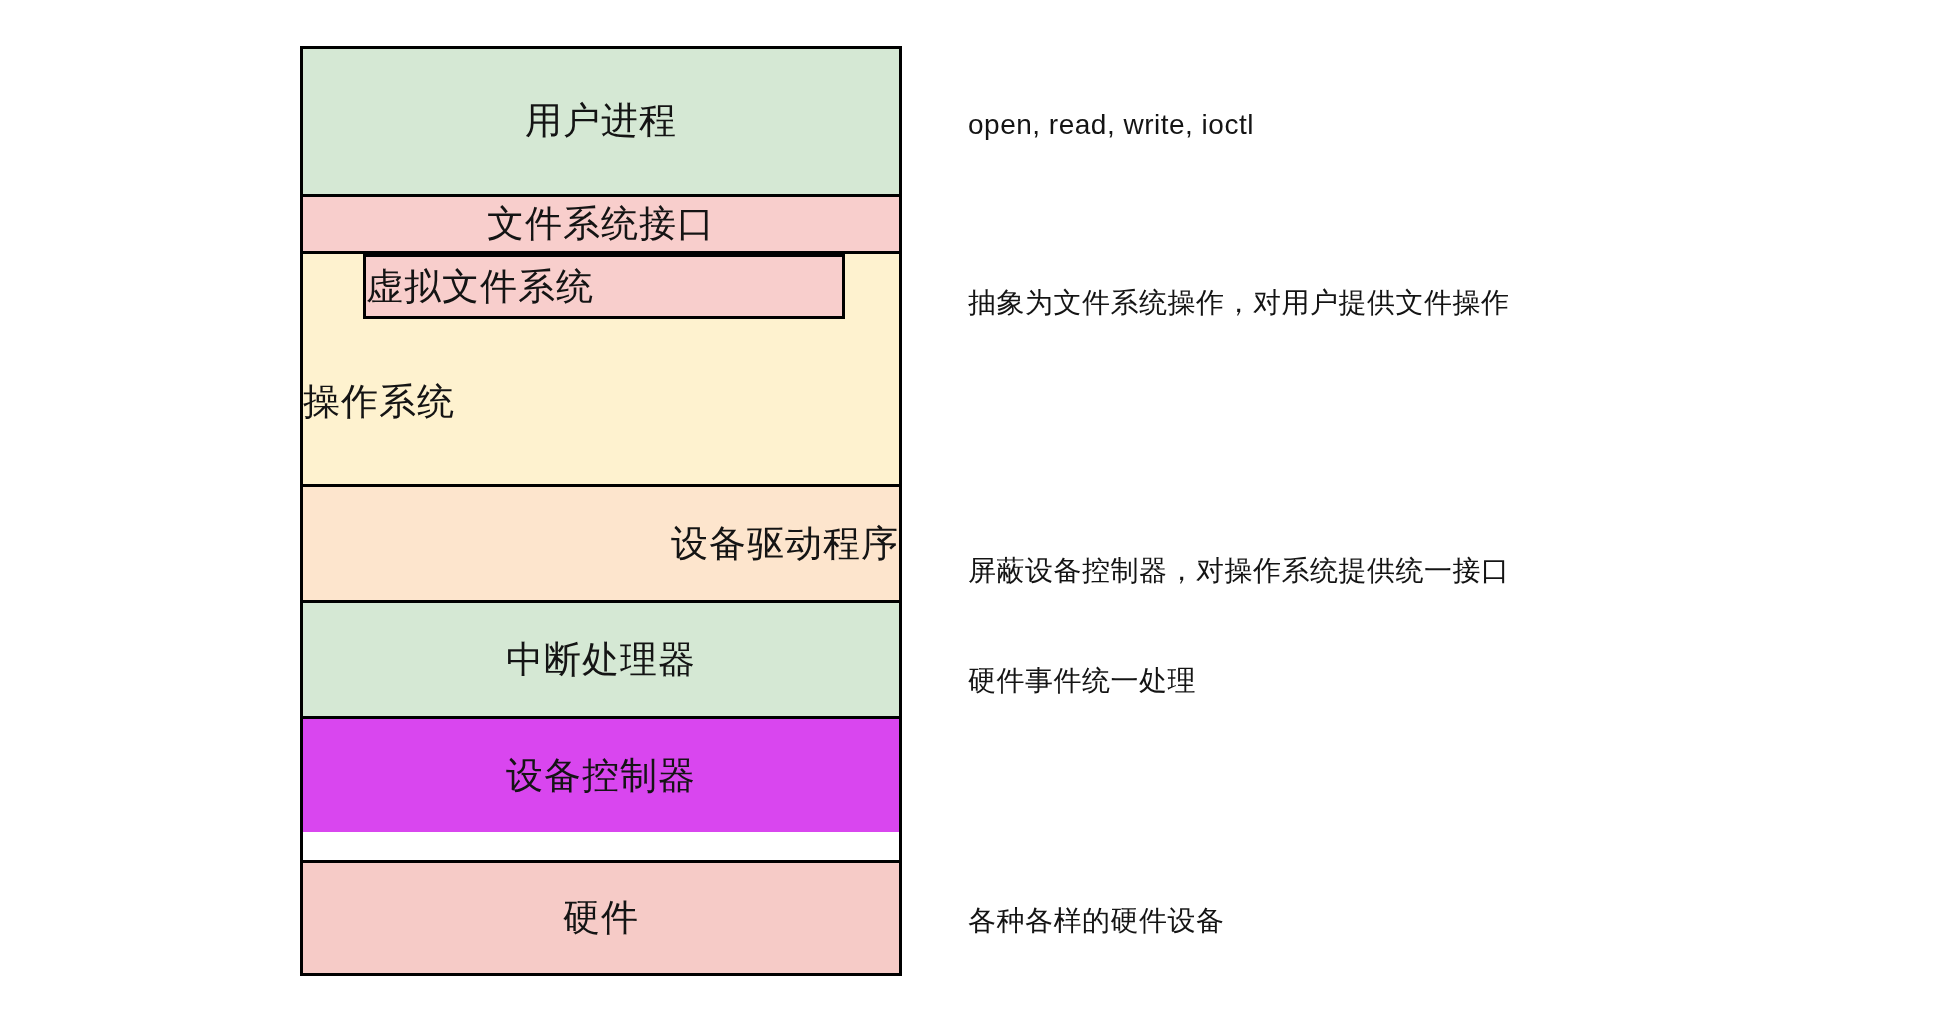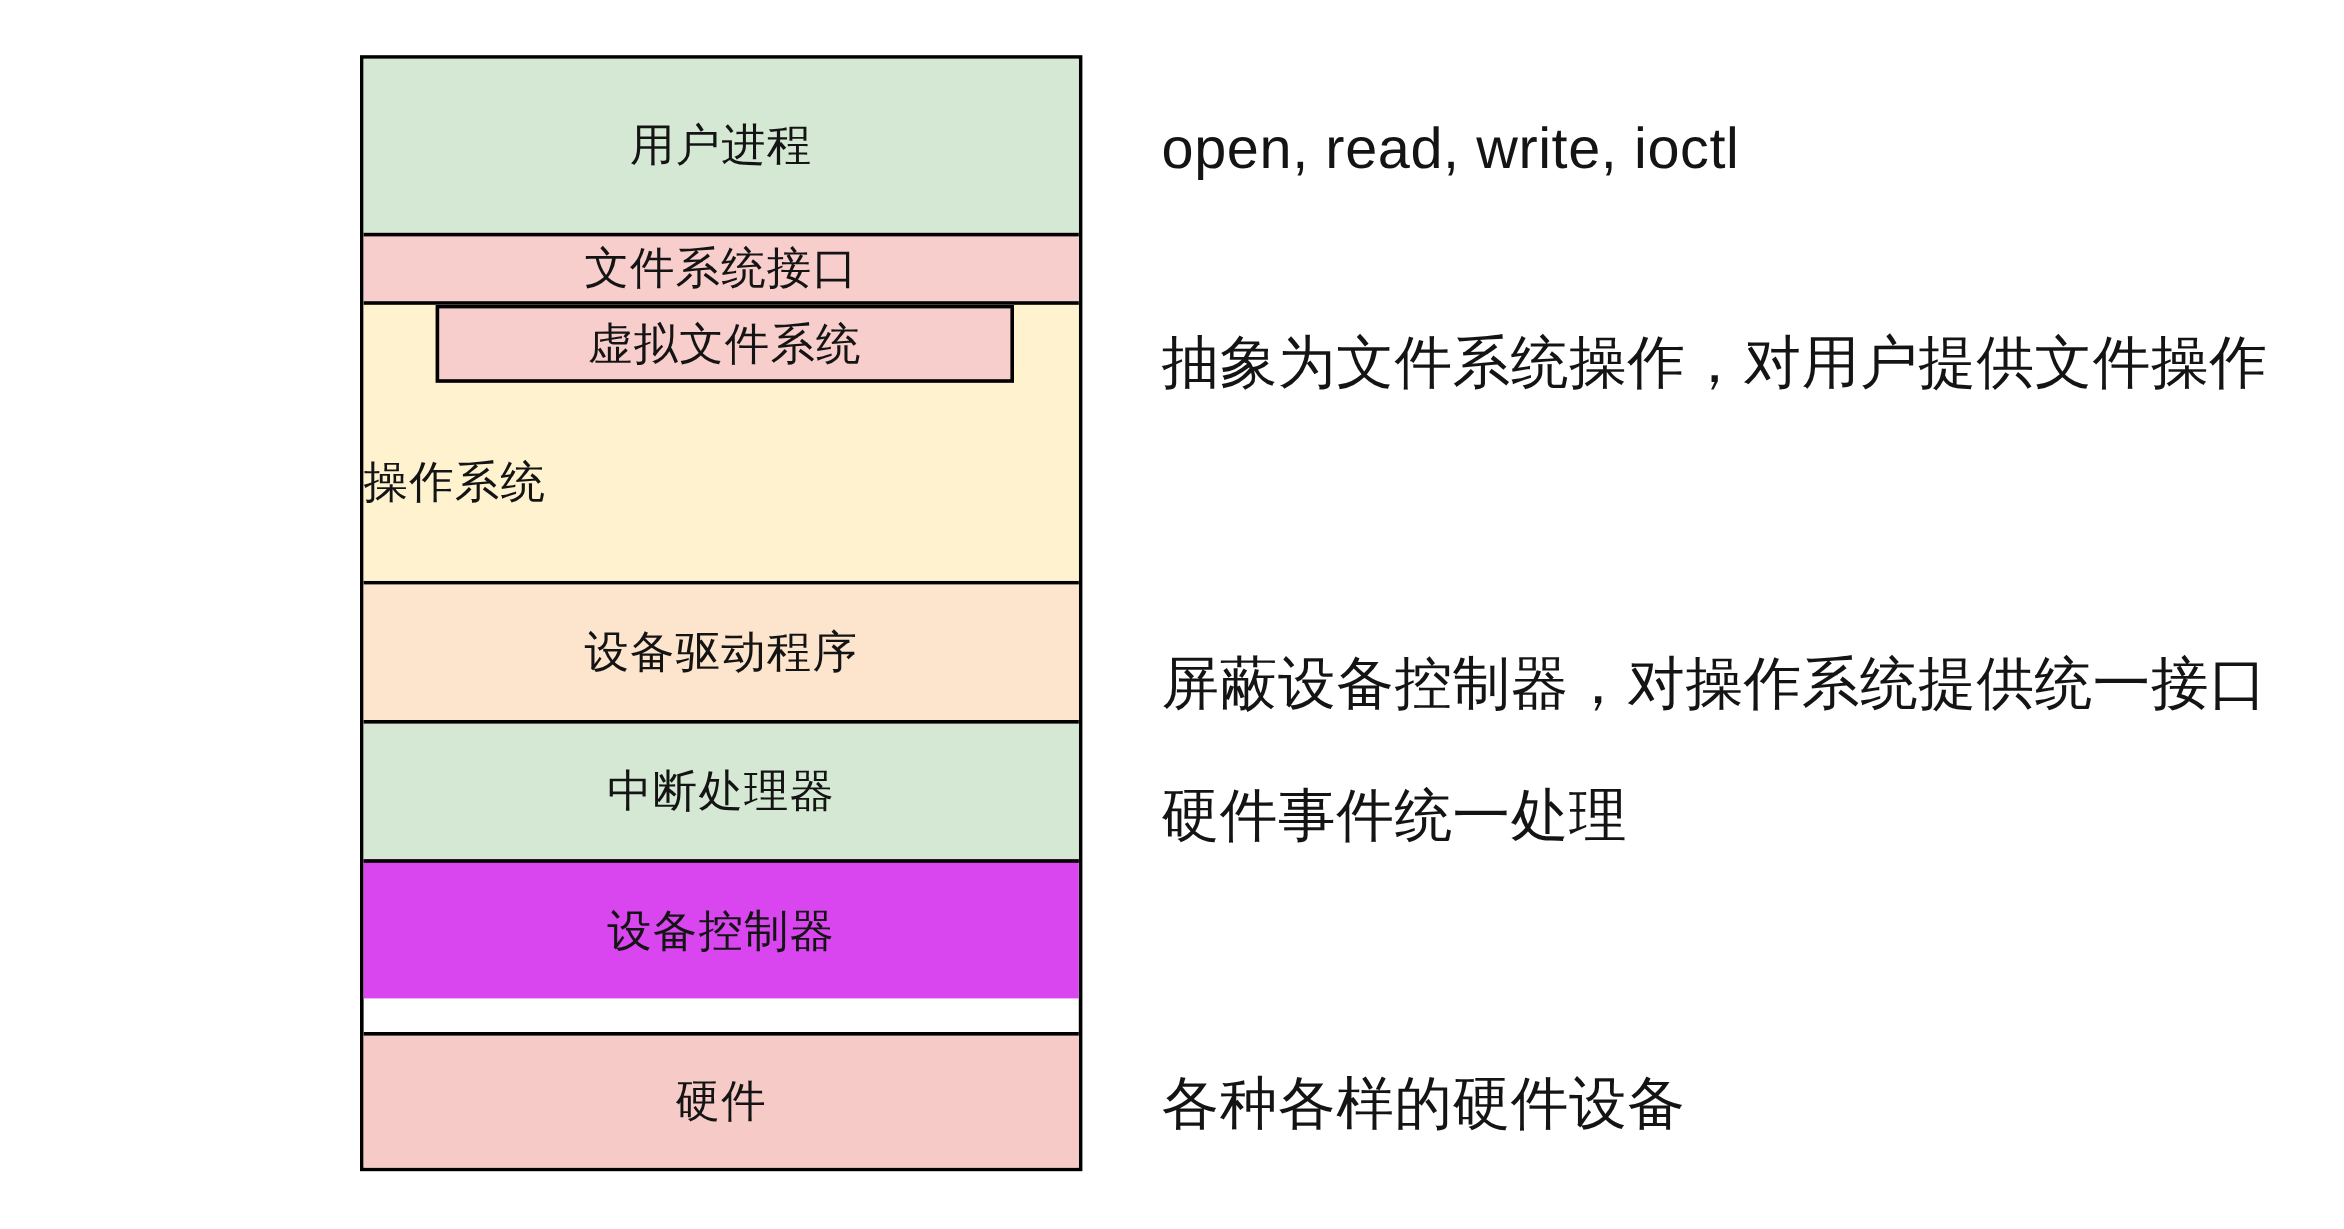--- a/index.html
+++ b/index.html
@@ -32,21 +32,21 @@
     display: flex;
     align-items: center;
     justify-content: center;
     font-size: 37px;
     letter-spacing: 1px;
   }
   .row + .row { border-top: 3px solid #000000; }
   .r1 { height: 150px; }
   .r2 { height: 59px; }
   .r3 { height: 242px; position: relative; }
-  .r4 { height: 120px; }
+  .r4 { height: 120px; justify-content: flex-end; }
   .r5 { height: 120px; }
   .r6 { height: 120px; }
   .r7 { height: 117px; margin-top: 28px; }
   .os-label-area {
     position: absolute;
     left: 0; right: 0;
     top: 65px; bottom: 0;
     display: flex;
     align-items: center;
     justify-content: flex-start;
@@ -54,30 +54,30 @@
   .vfs {
     position: absolute;
     left: 60px;
     top: 205px;
     width: 482px;
     height: 65px;
     border: 3px solid #000000;
     box-sizing: border-box;
     display: flex;
     align-items: center;
-    justify-content: center;
+    justify-content: flex-start;
     font-size: 37px;
     letter-spacing: 1px;
   }
   .ann {
     position: absolute;
     left: 968px;
     height: 44px;
     line-height: 44px;
-    font-size: 48px;
+    font-size: 28px;
     white-space: nowrap;
     letter-spacing: 0.5px;
   }
   .a1 { top: 103px; }
   .a2 { top: 281px; }
   .a3 { top: 549px; }
   .a4 { top: 659px; }
   .a5 { top: 779px; }
   .a6 { top: 899px; text-align: right; }
 </style>

